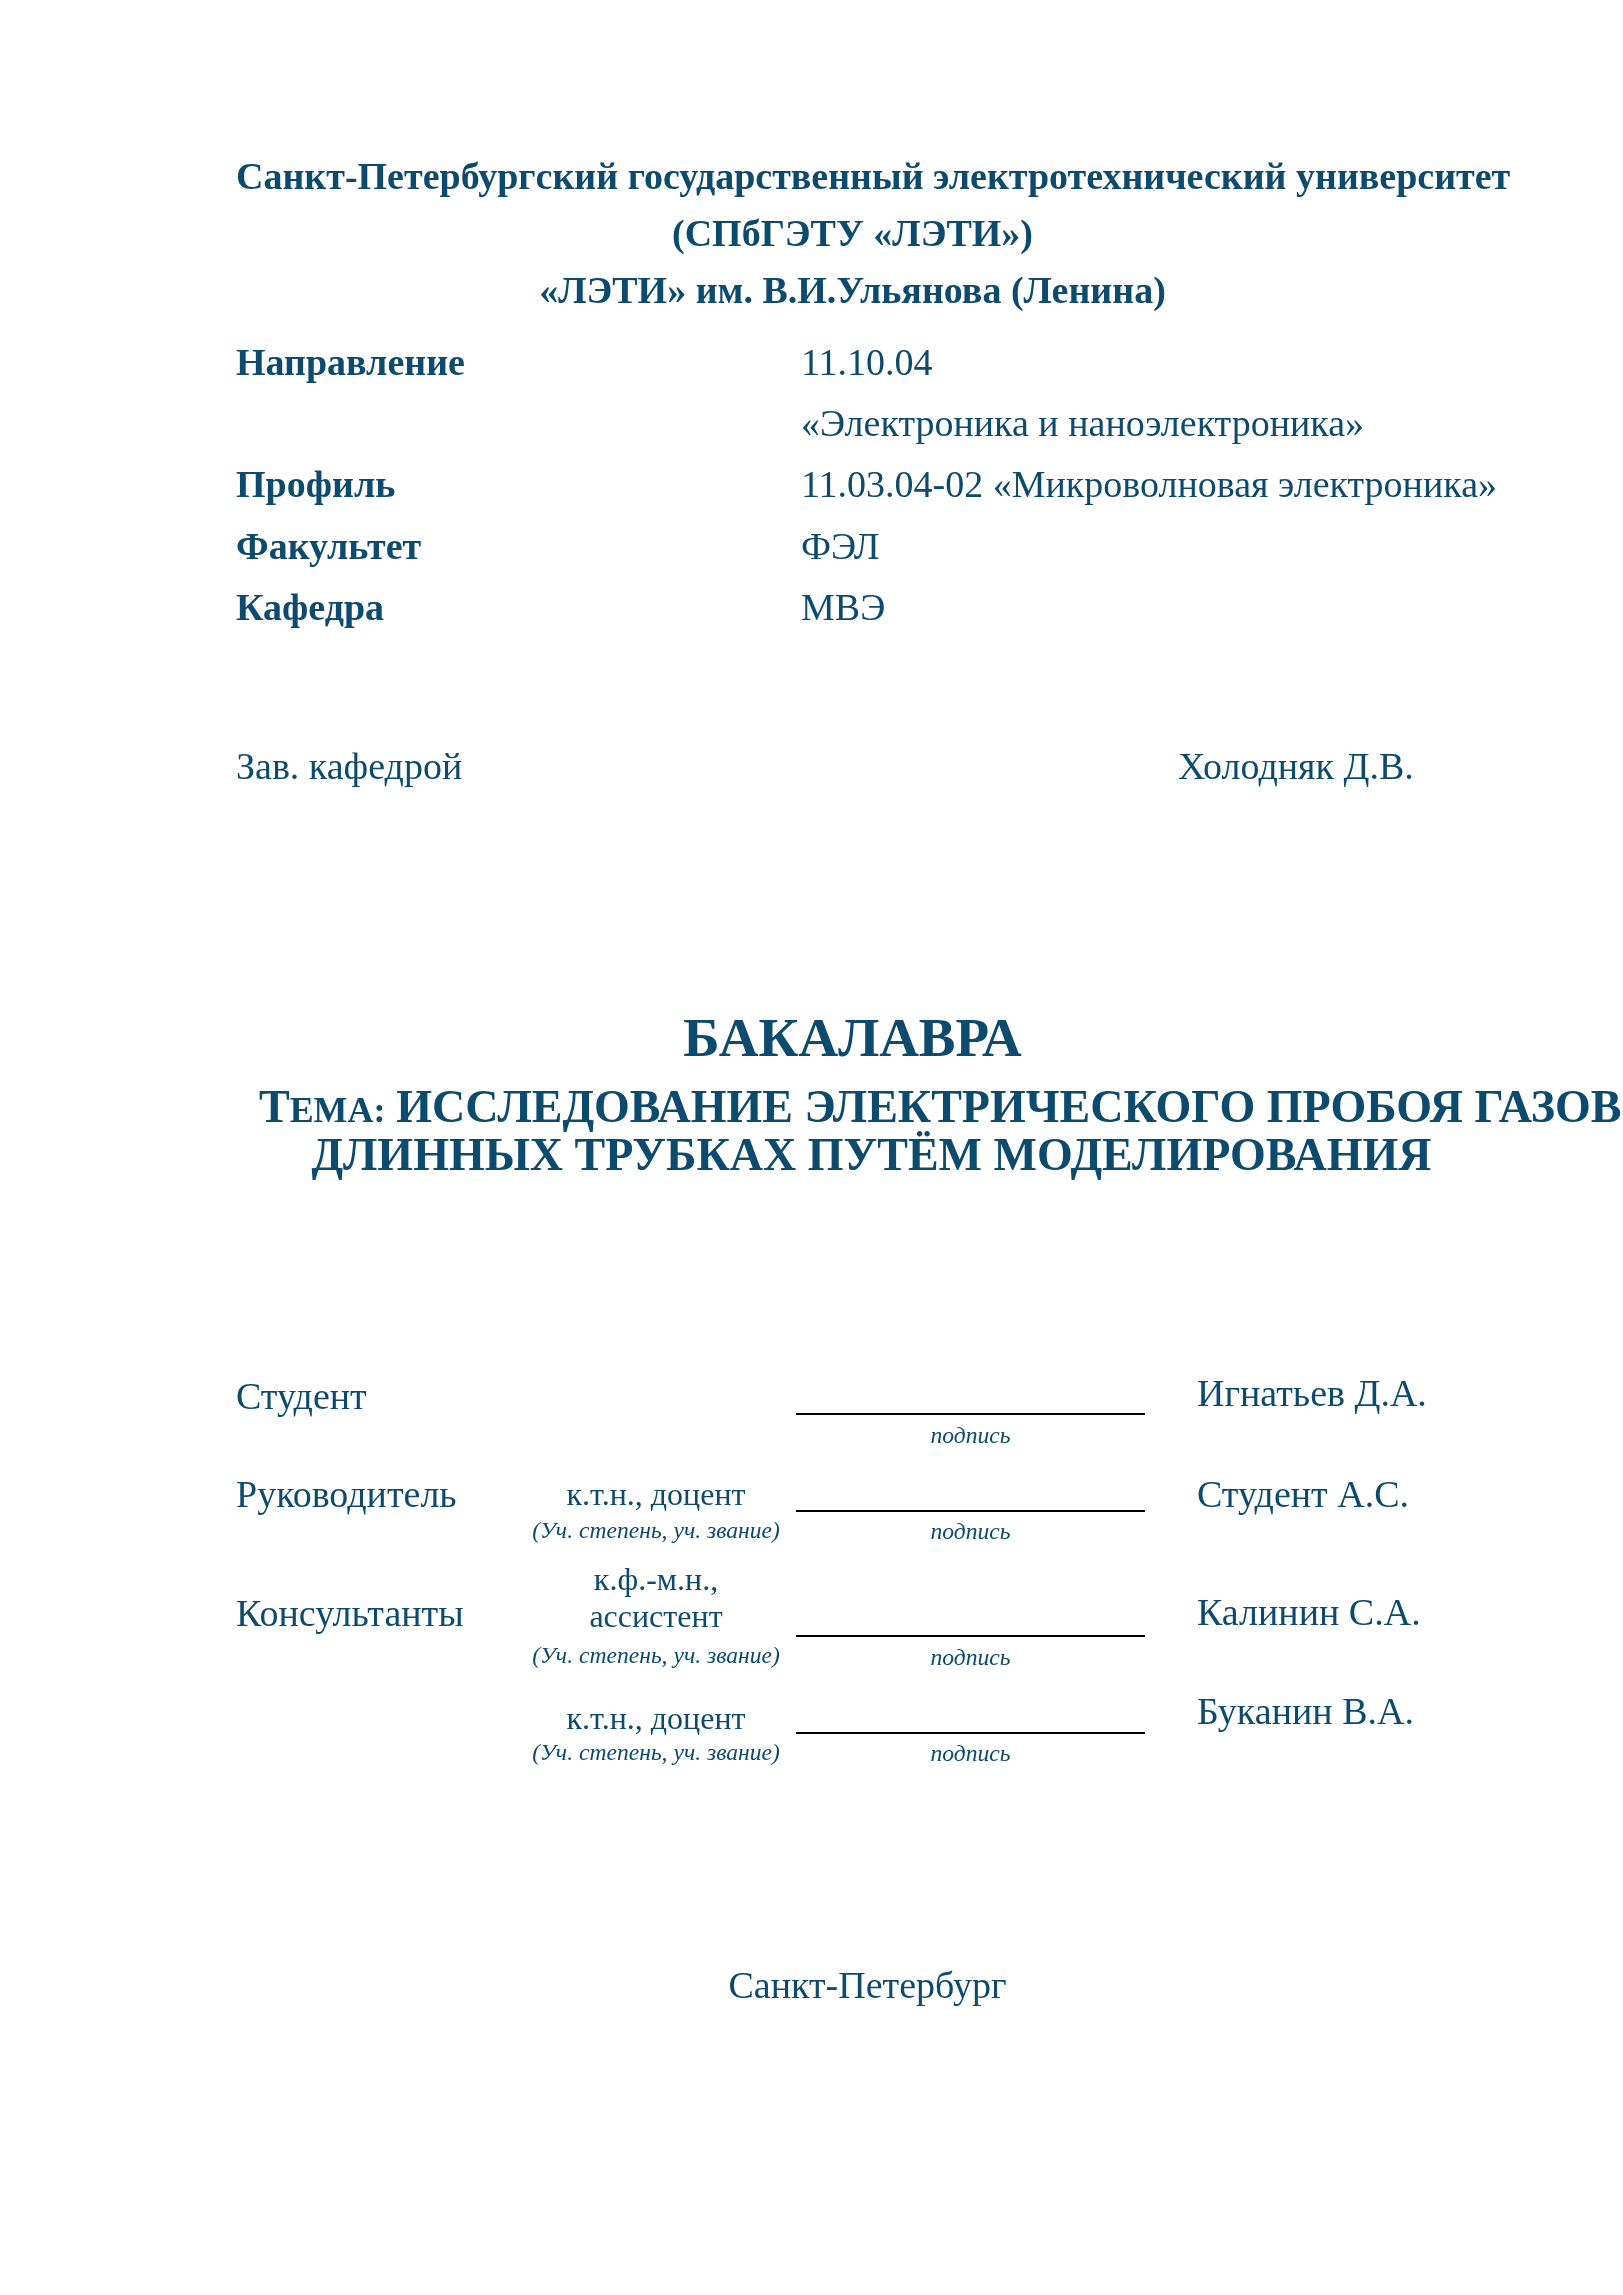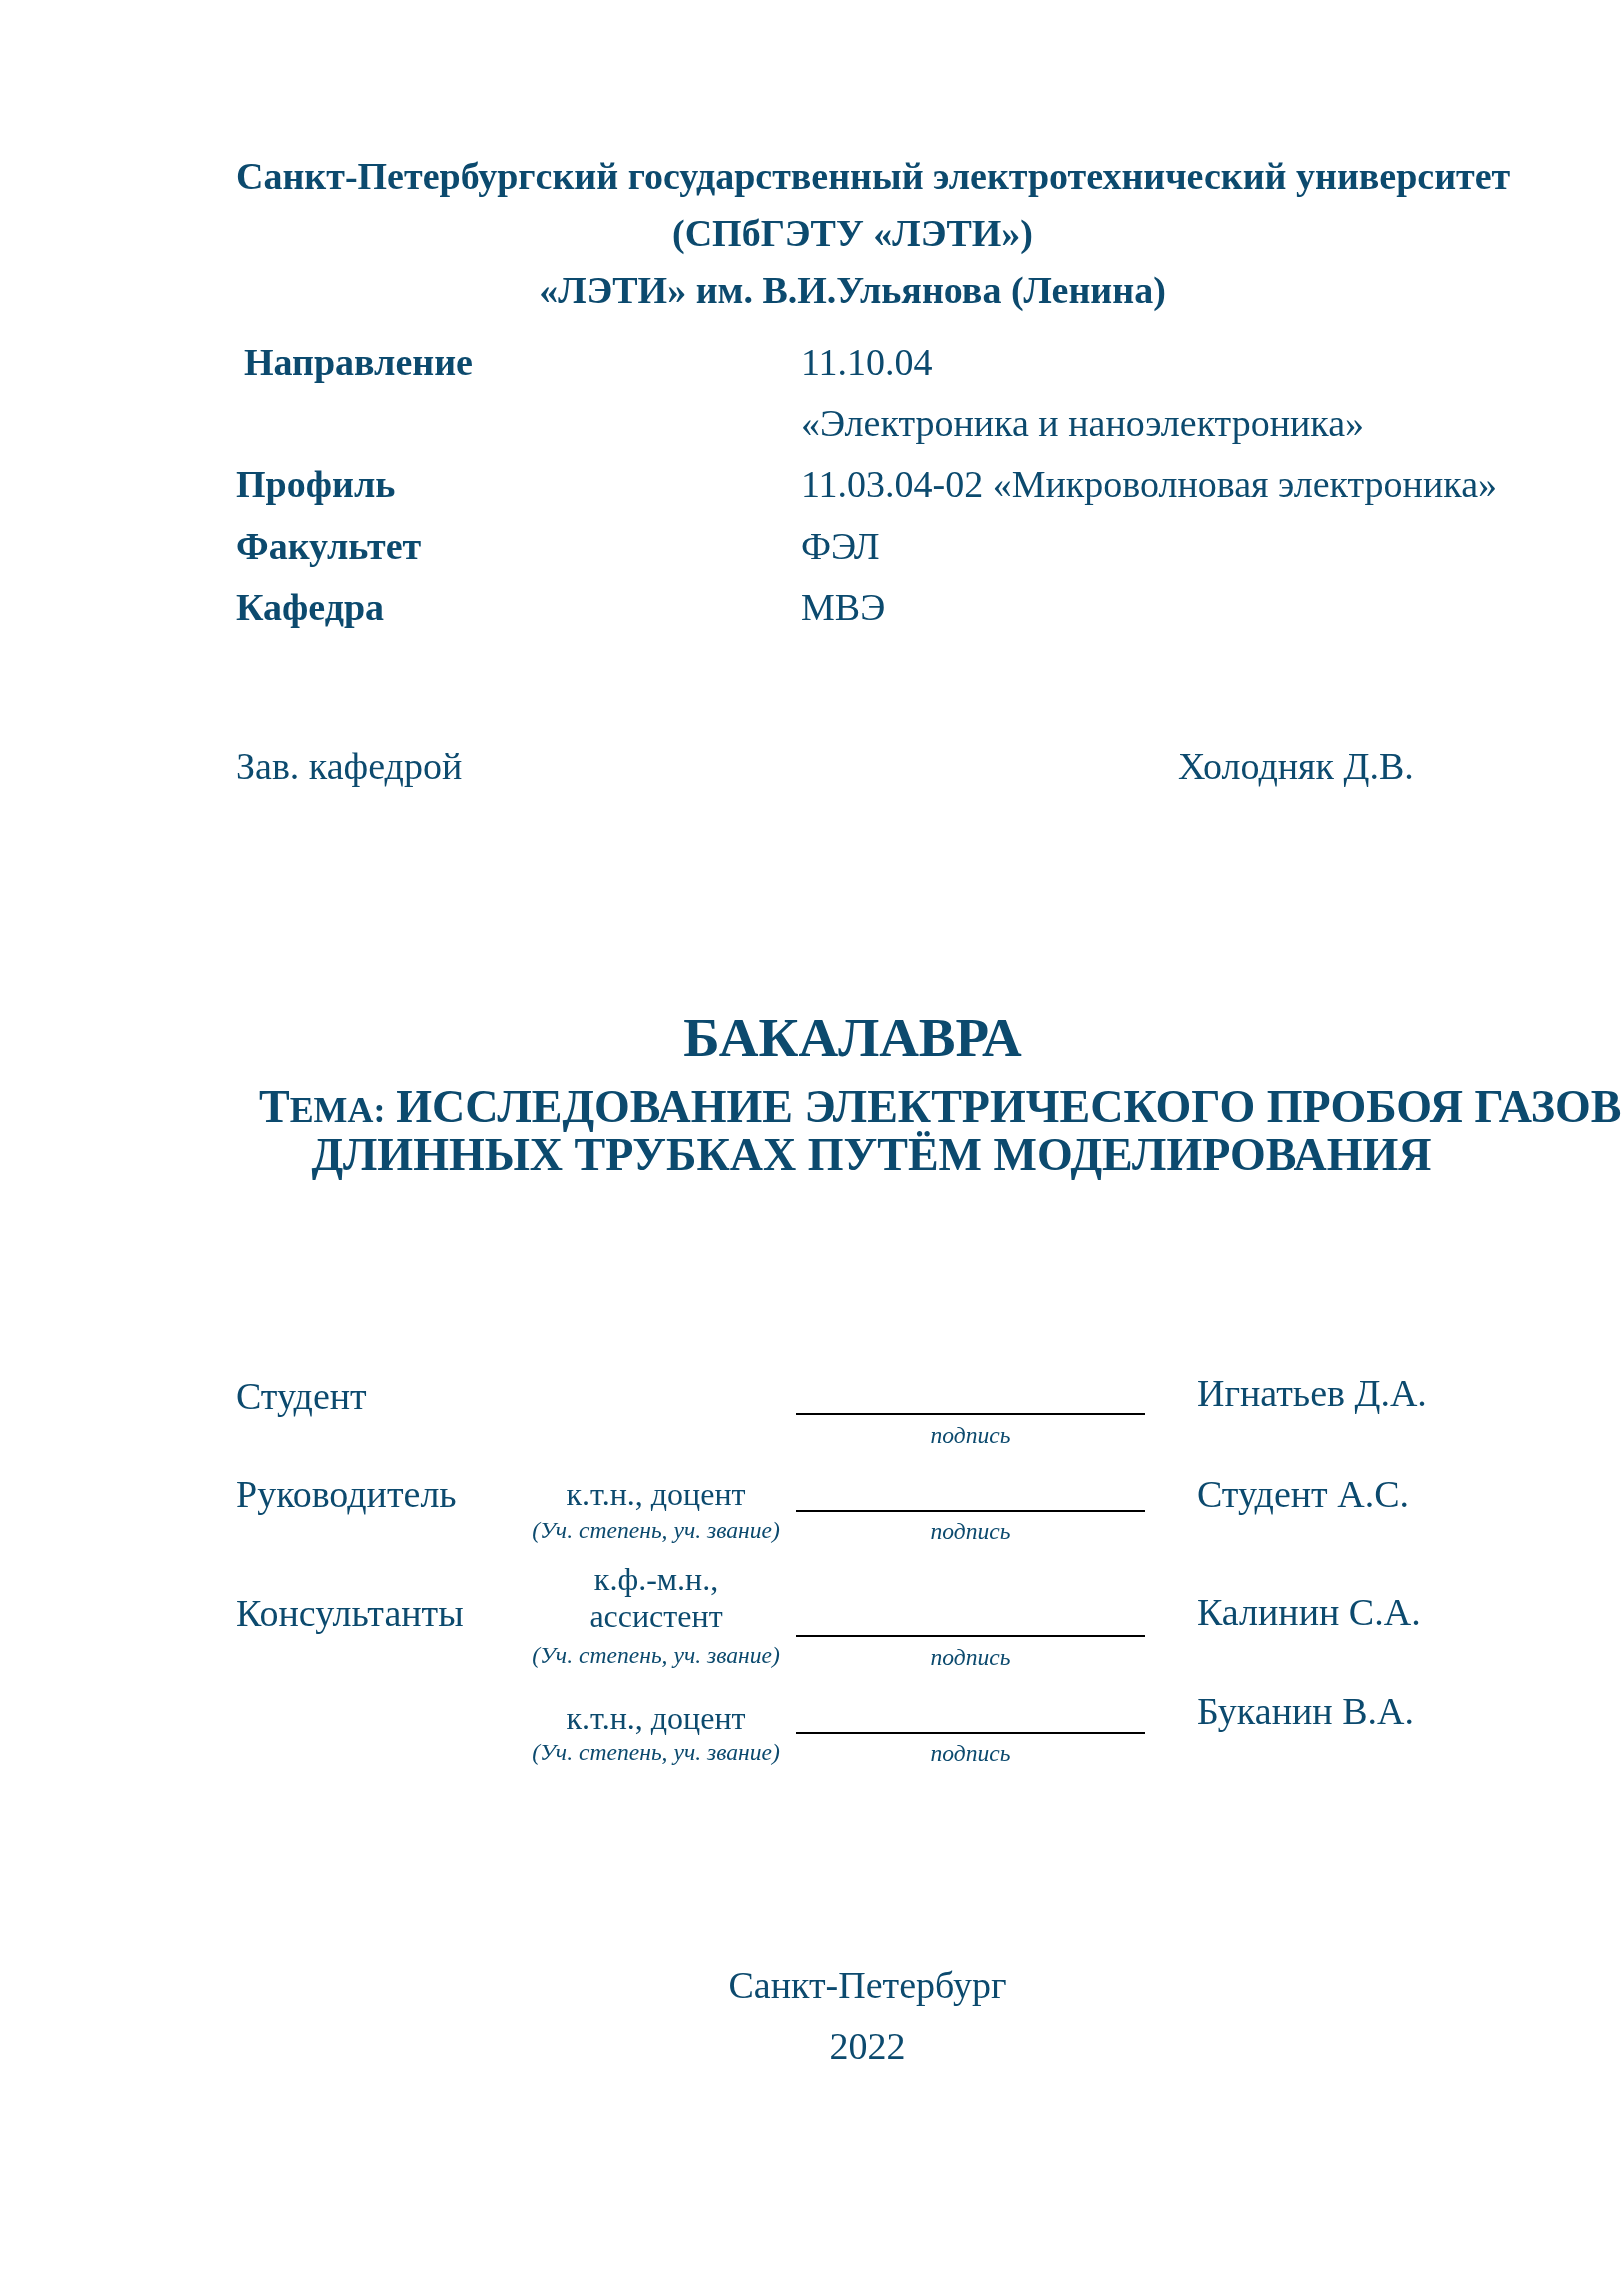--- a/index.html
+++ b/index.html
@@ -34,21 +34,21 @@
 <body>
 
 <div class="page">
 
   <div class="abs header-block center">
     <div class="hline">Санкт-Петербургский государственный электротехнический университет</div>
     <div class="hline">(СПбГЭТУ «ЛЭТИ»)</div>
     <div class="hline">«ЛЭТИ» им. В.И.Ульянова (Ленина)</div>
   </div>
 
-  <div class="abs t48 b" style="left:244px; top:341px;">Направление</div>
+  <div class="abs t48 b" style="left:236px; top:341px;">Направление</div>
   <div class="abs t48" style="left:801px; top:341px;">11.10.04</div>
   <div class="abs t48" style="left:801px; top:402px;">«Электроника и наноэлектроника»</div>
 
   <div class="abs t48 b" style="left:236px; top:463px;">Профиль</div>
   <div class="abs t48" style="left:801px; top:463px;">11.03.04-02 «Микроволновая электроника»</div>
 
   <div class="abs t48 b" style="left:236px; top:525px;">Факультет</div>
   <div class="abs t48" style="left:801px; top:525px;">ФЭЛ</div>
 
   <div class="abs t48 b" style="left:236px; top:586px;">Кафедра</div>
@@ -84,16 +84,15 @@
   <div class="abs t30 i deg-box" style="left:487px; top:1643px;">(Уч. степень, уч. звание)</div>
   <div class="abs t30 i cap-box" style="left:796px; top:1645px;">подпись</div>
 
   <div class="abs t41 deg-box" style="left:487px; top:1700px;">к.т.н., доцент</div>
   <div class="abs t48" style="left:1197px; top:1690px;">Буканин В.А.</div>
   <div class="abs sig-line" style="left:796px; top:1732px;"></div>
   <div class="abs t30 i deg-box" style="left:487px; top:1740px;">(Уч. степень, уч. звание)</div>
   <div class="abs t30 i cap-box" style="left:796px; top:1741px;">подпись</div>
 
   <div class="abs t48 center" style="left:251px; top:1964px; width:1233px;">Санкт-Петербург</div>
-  <div class="abs t48 center" style="left:251px; top:2025px; width:1233px;">2022</div>
 
 </div>
 
 
 </body></html>

